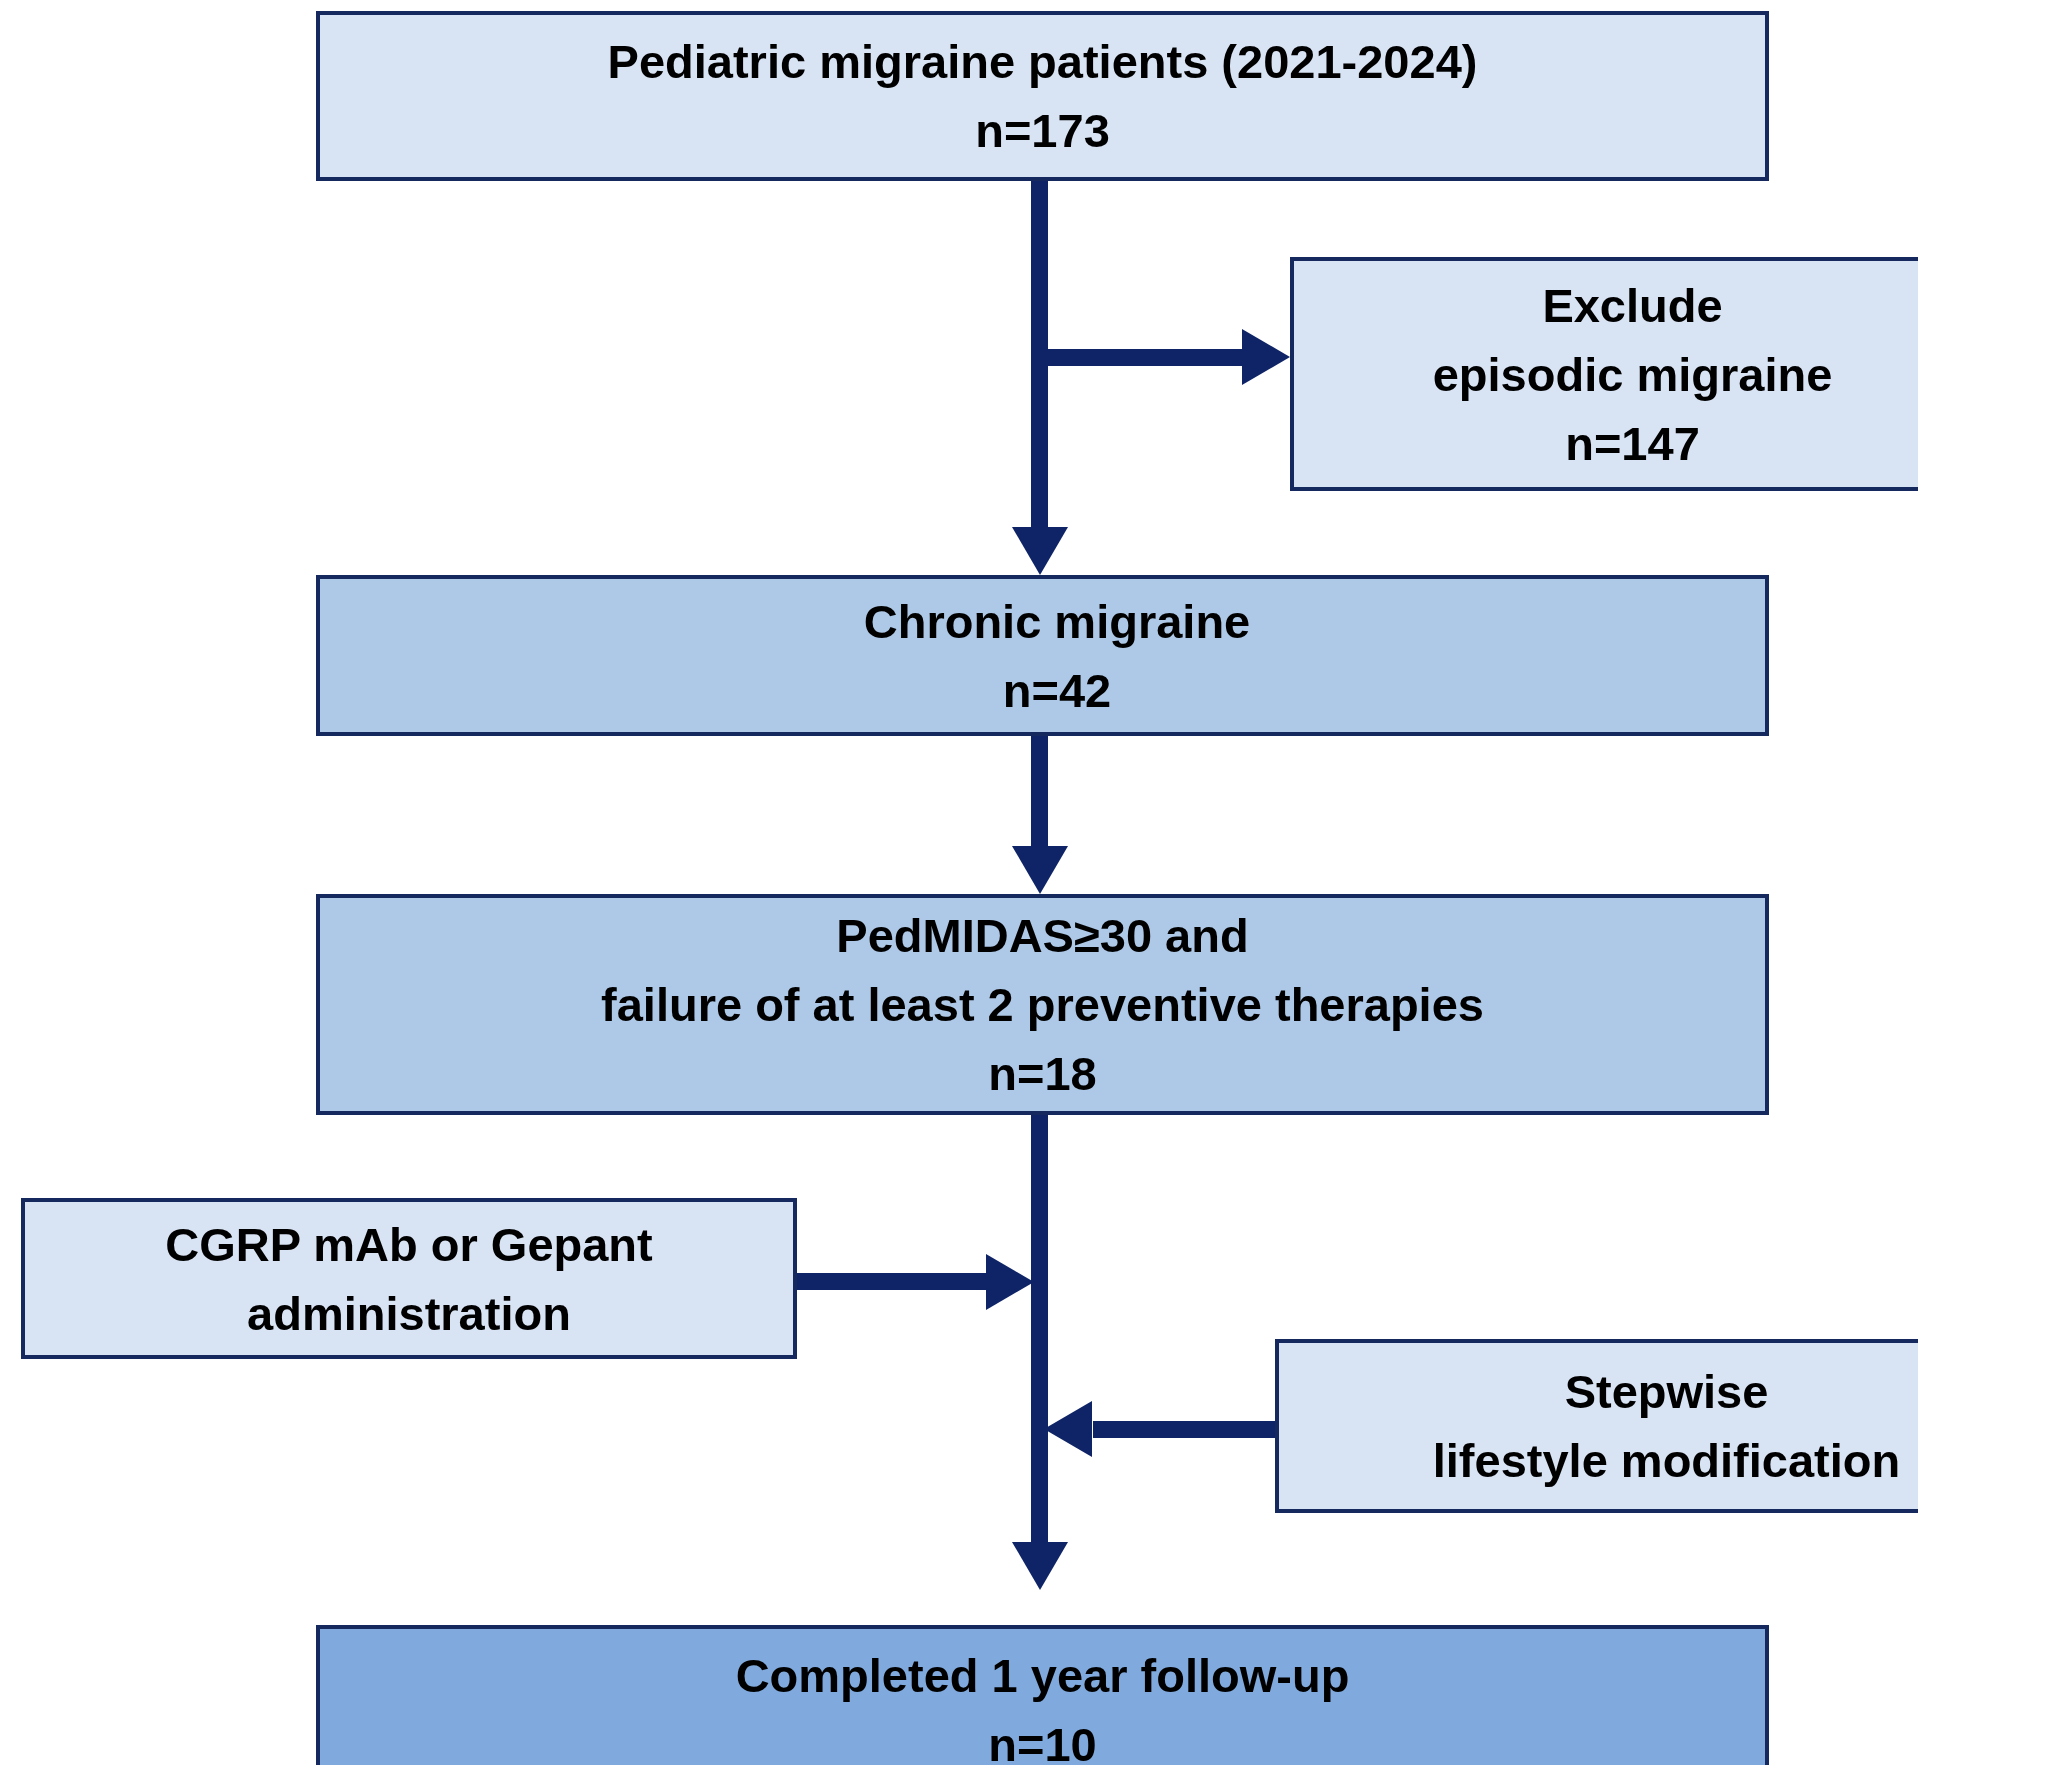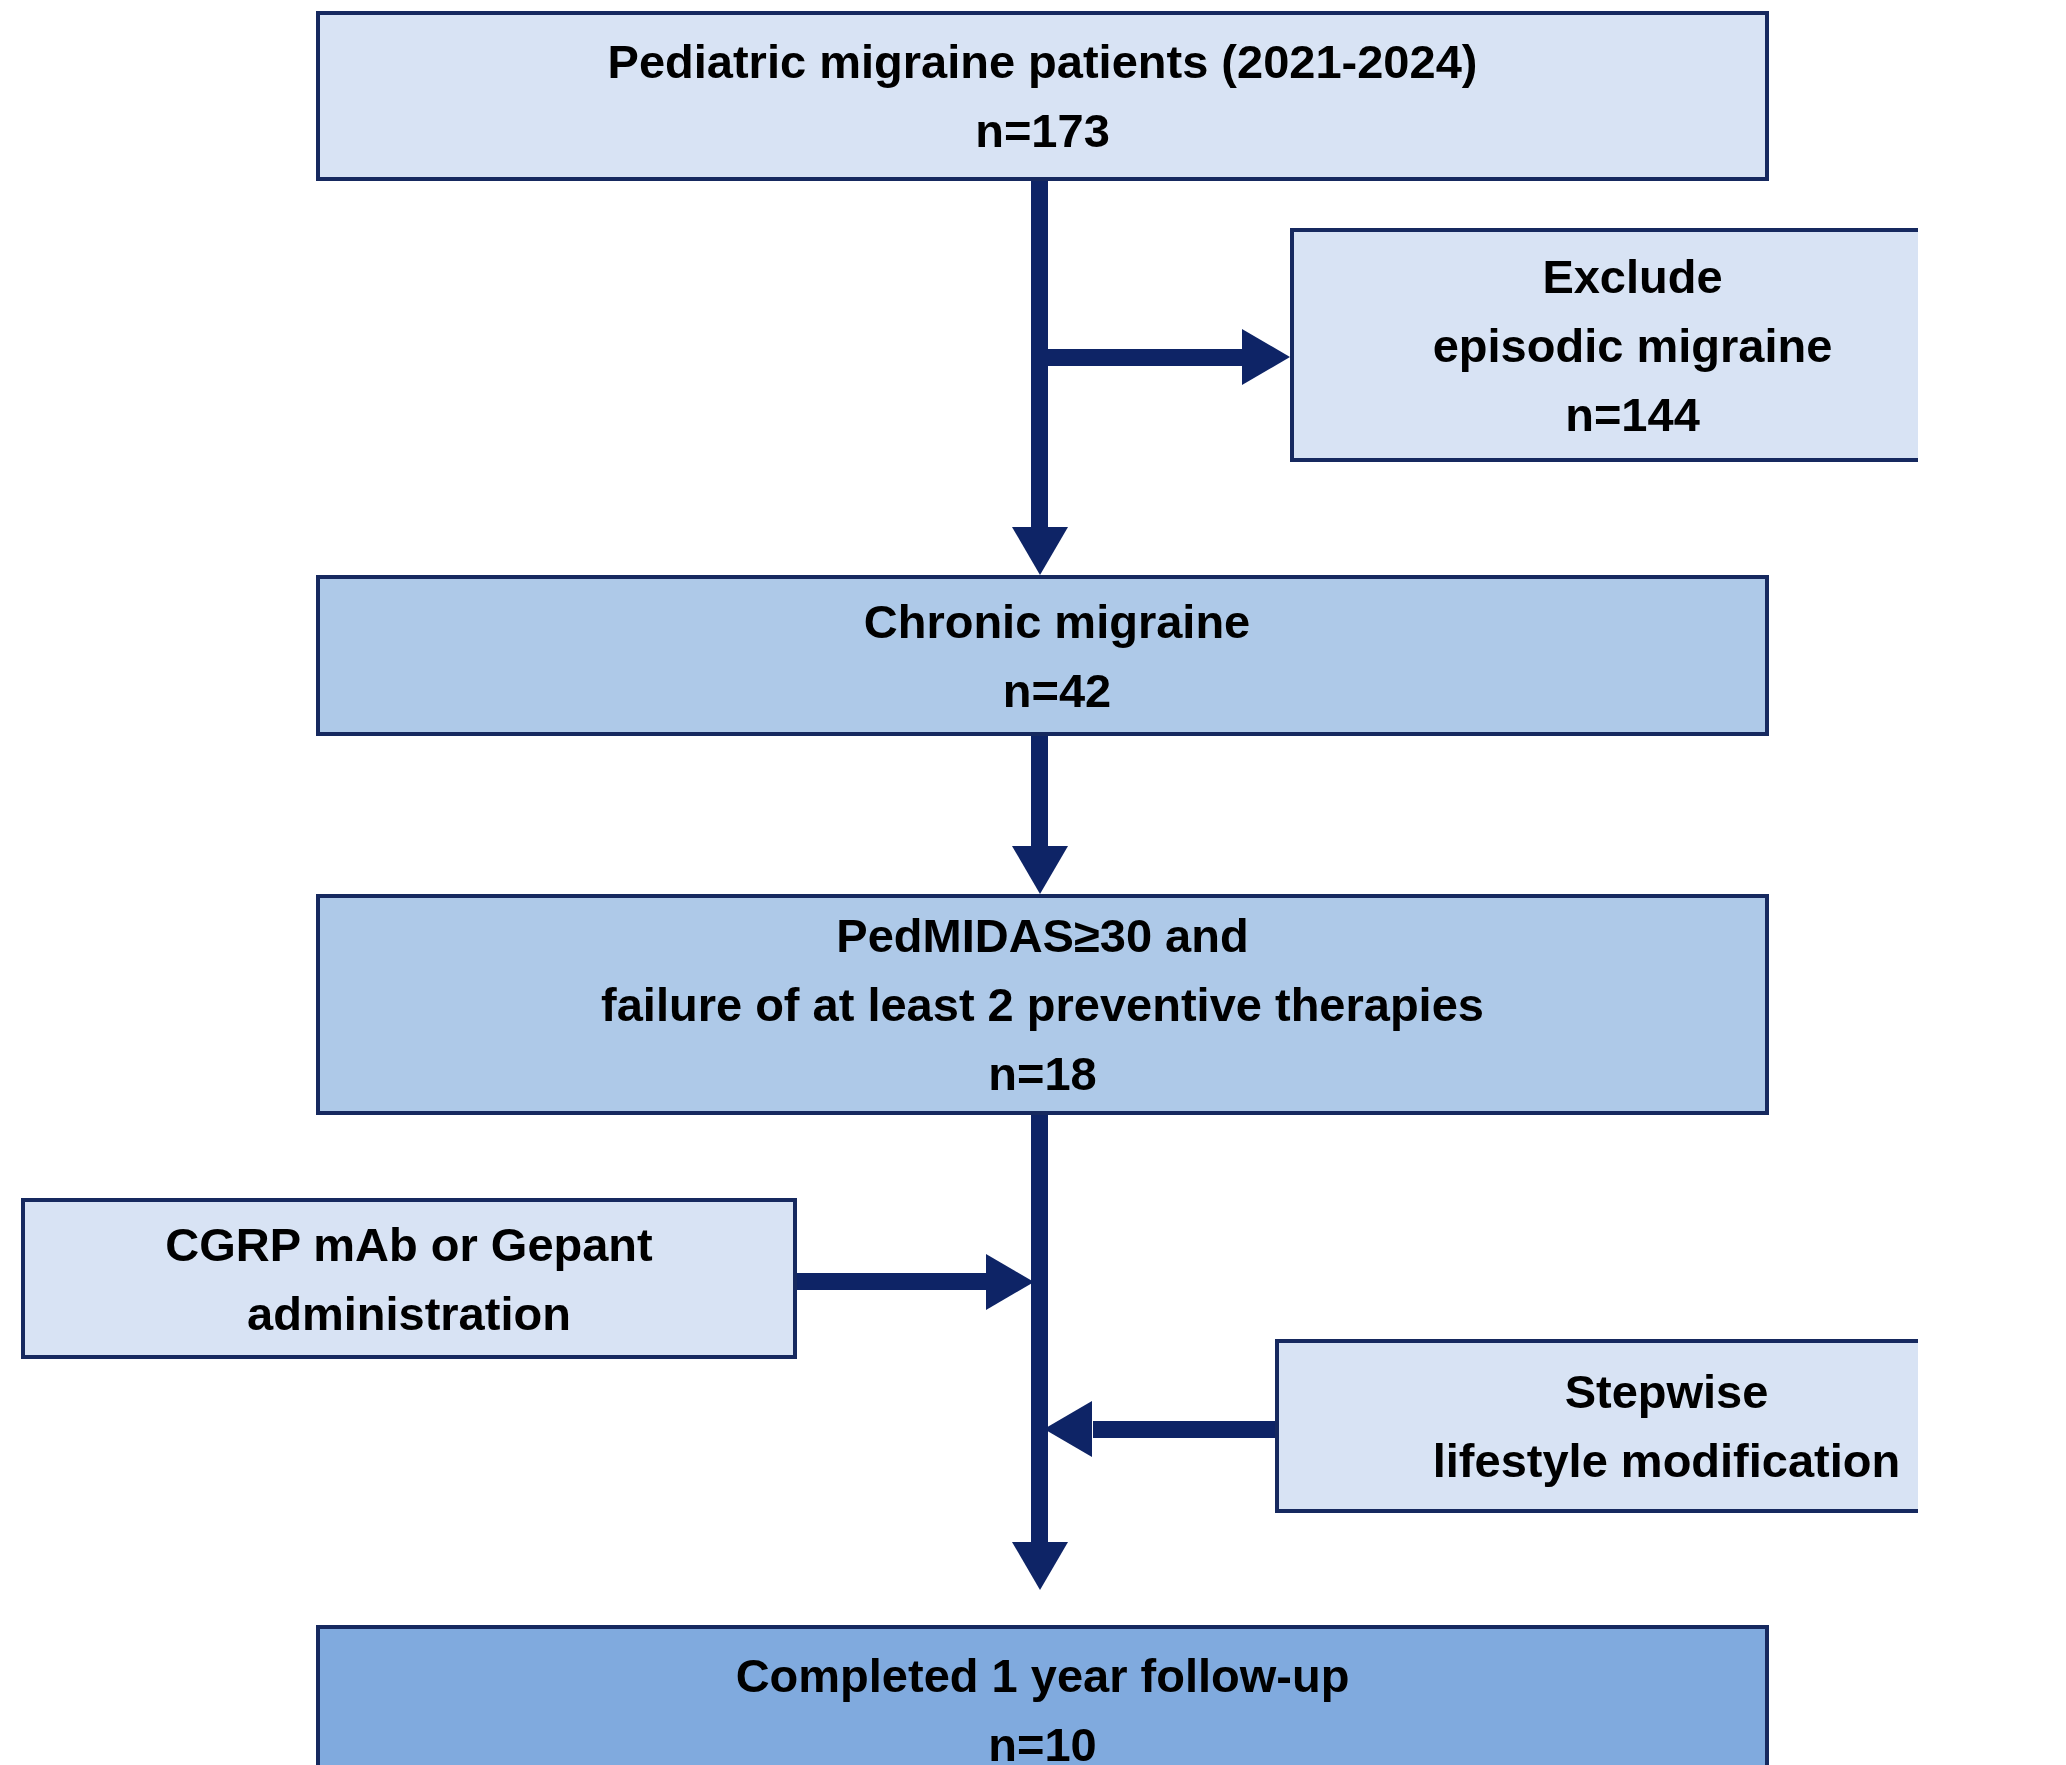--- a/index.html
+++ b/index.html
@@ -39,24 +39,24 @@
 
   <div>
     <div class="shaft" style="left:1031px;top:181px;width:16.6px;height:349px;"></div>
     <div class="head down" style="left:1012px;top:527px;"></div>
   </div>
   <div>
     <div class="shaft" style="left:1039px;top:349px;width:208px;height:16.6px;"></div>
     <div class="head right" style="left:1242px;top:329px;"></div>
   </div>
 
-  <div class="box light" style="left:1290px;top:228px;width:685px;height:234px;">
+  <div class="box light" style="left:1290px;top:257px;width:685px;height:234px;">
     <div class="line">Exclude</div>
     <div class="line">episodic migraine</div>
-    <div class="line">n=144</div>
+    <div class="line">n=147</div>
   </div>
 
   <div class="box medium" style="left:316px;top:575px;width:1453px;height:161px;padding-left:29px;">
     <div class="line">Chronic migraine</div>
     <div class="line">n=42</div>
   </div>
 
   <div>
     <div class="shaft" style="left:1031px;top:736px;width:16.6px;height:114px;"></div>
     <div class="head down" style="left:1012px;top:846px;"></div>

